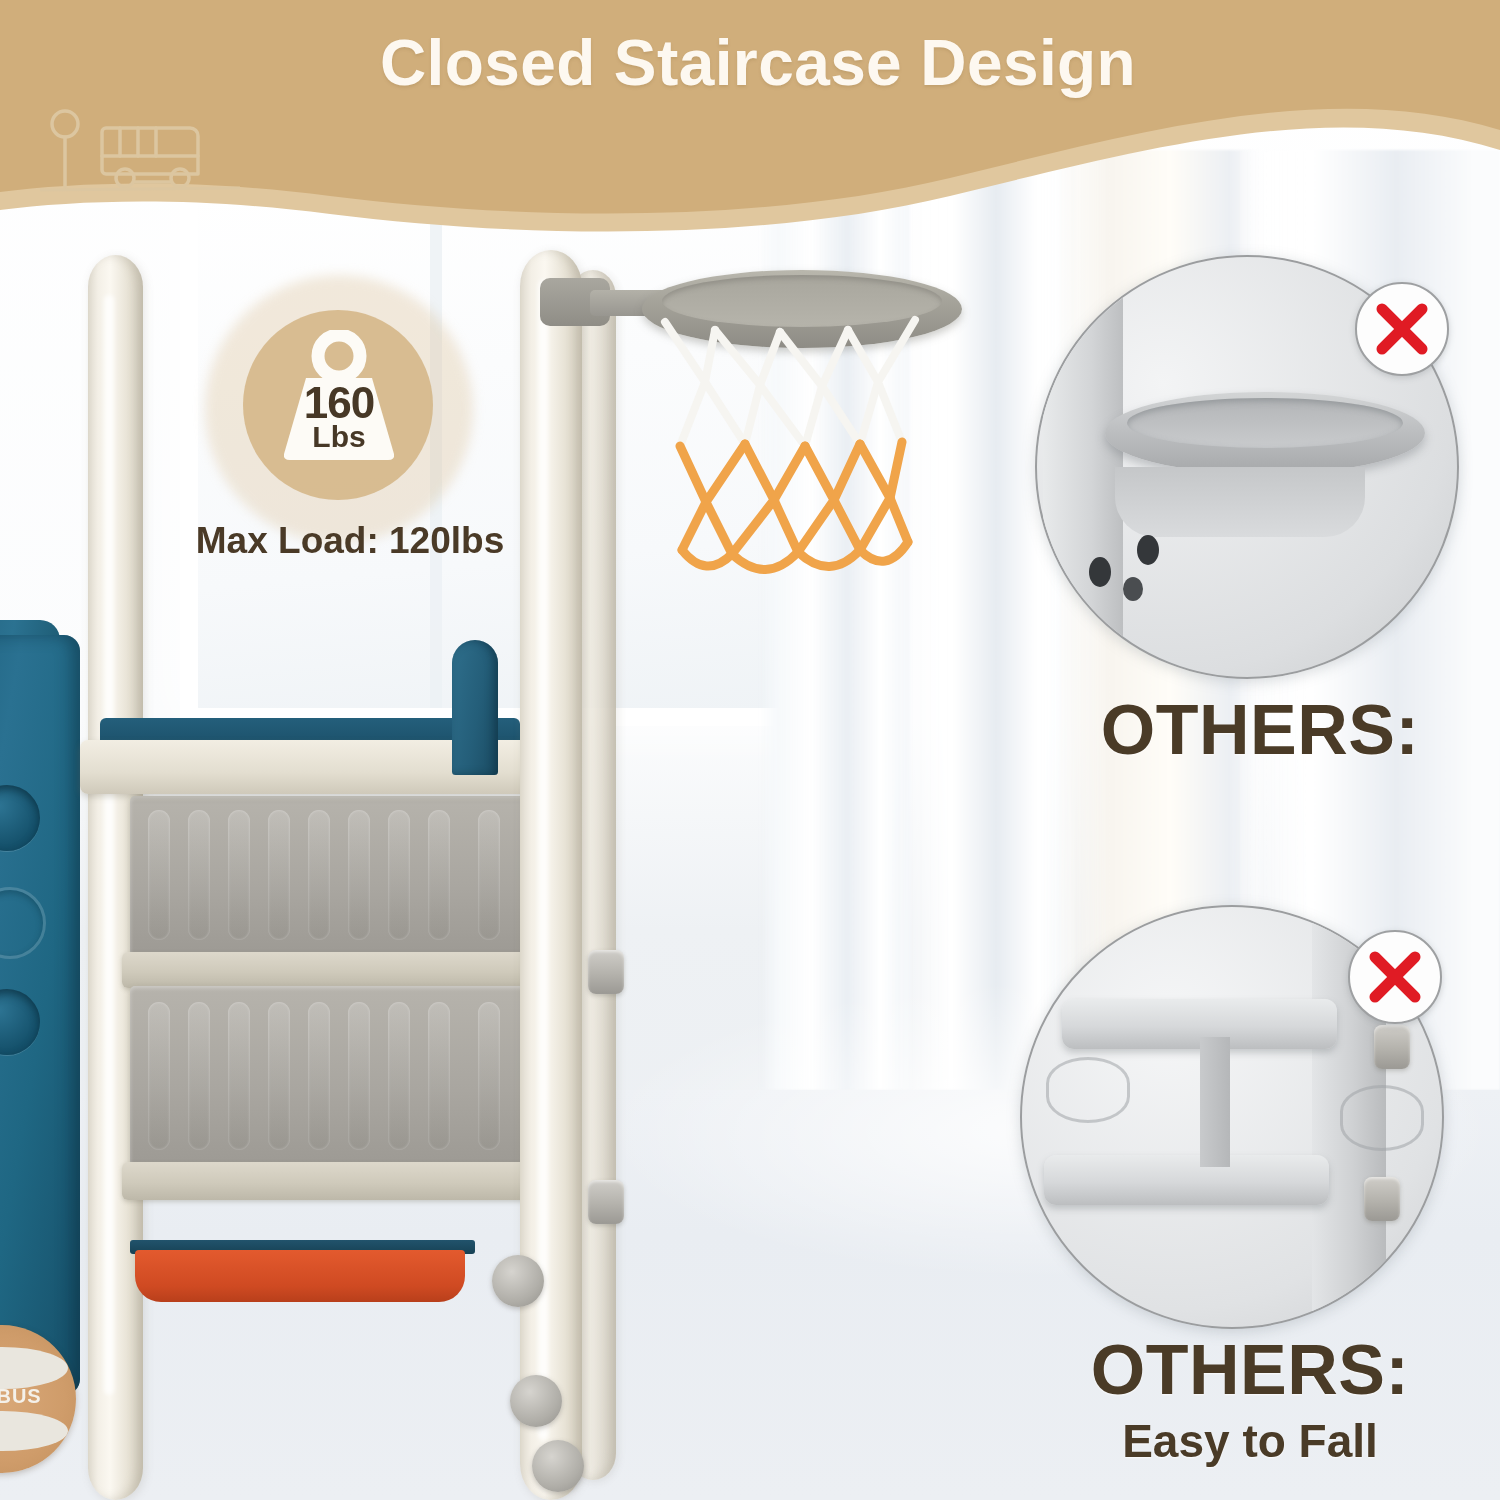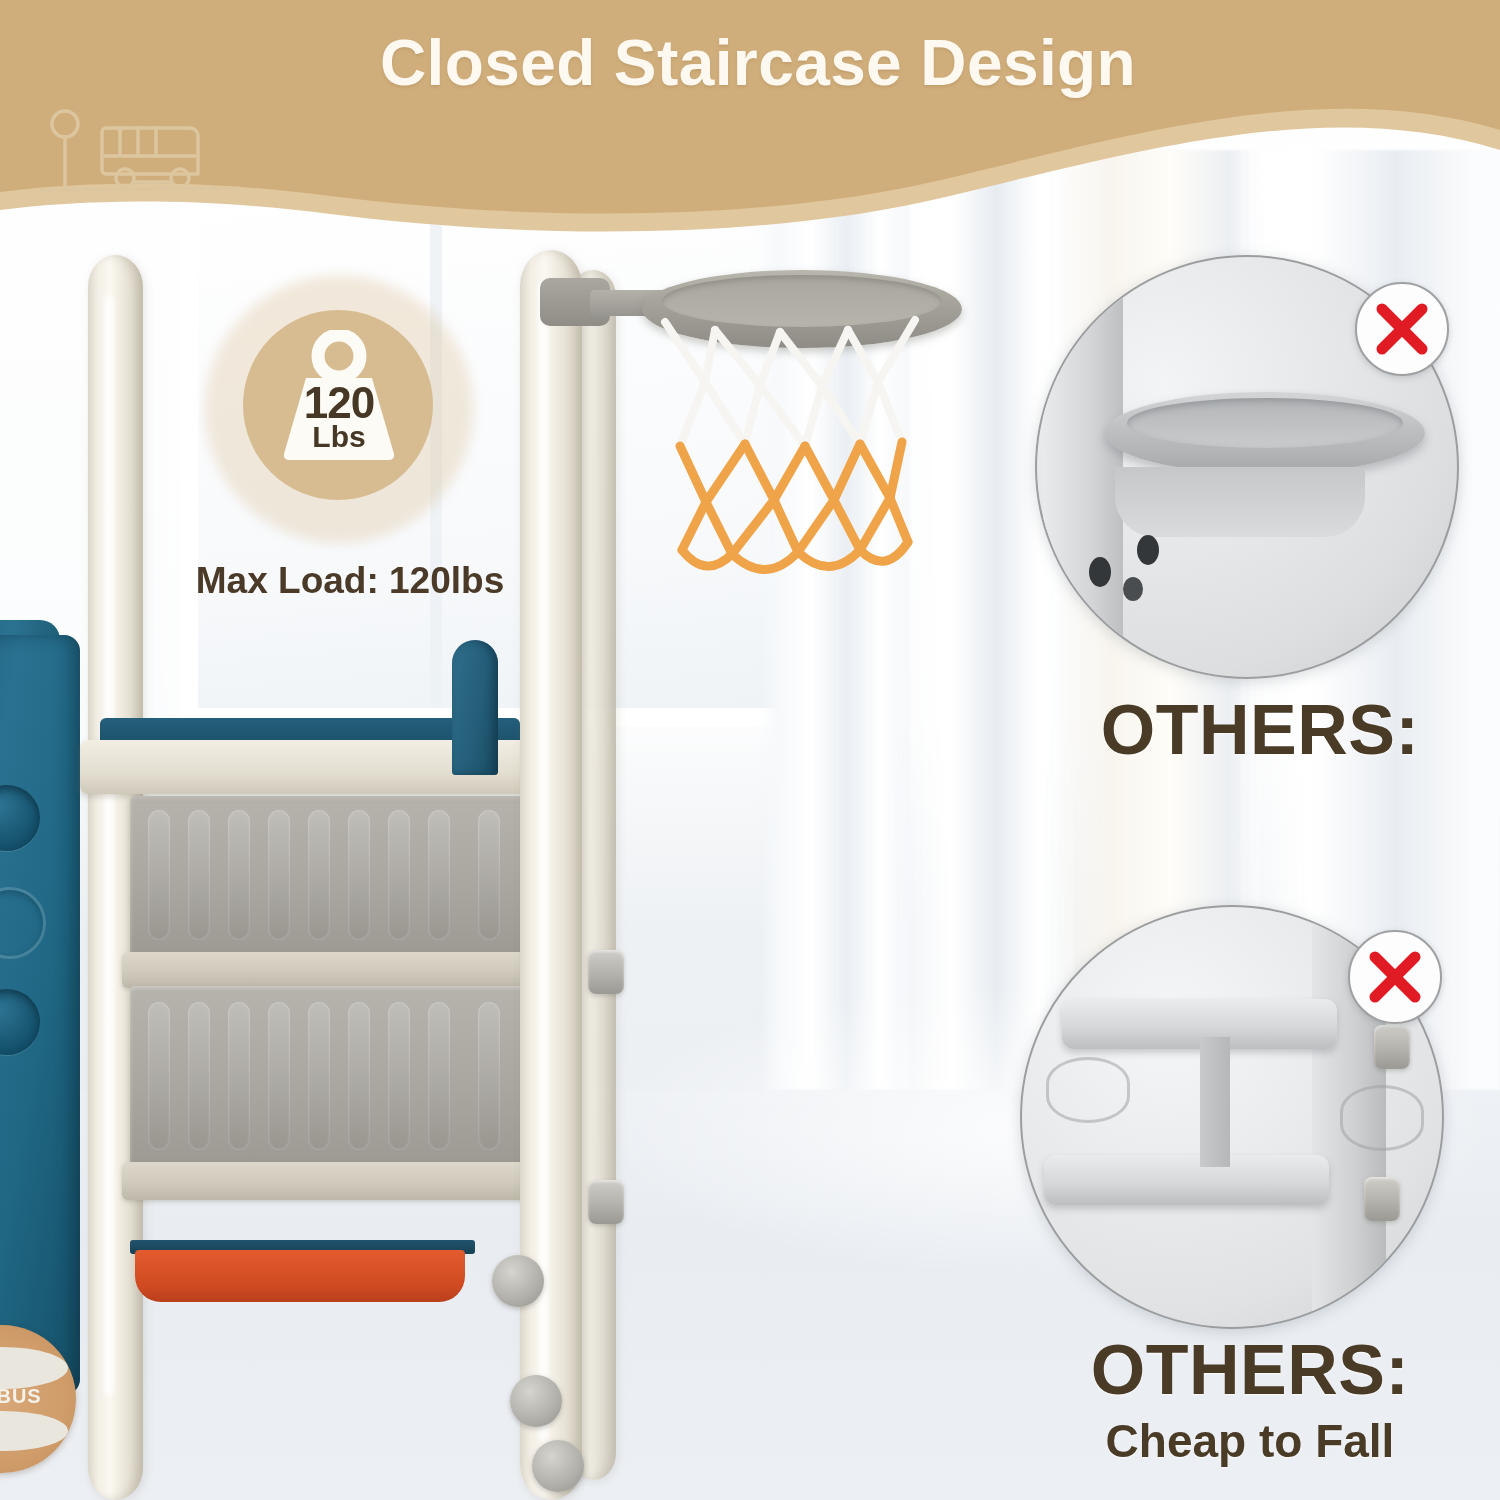--- a/index.html
+++ b/index.html
@@ -74,21 +74,21 @@
   .weight-icon{position:absolute;left:276px;top:330px;width:126px;height:136px;}
   .weight-num{
     position:absolute;left:276px;top:378px;width:126px;text-align:center;
     font-size:44px;font-weight:bold;color:#473826;letter-spacing:-1px;
   }
   .weight-unit{
     position:absolute;left:276px;top:420px;width:126px;text-align:center;
     font-size:30px;font-weight:bold;color:#473826;
   }
   .load-caption{
-    position:absolute;left:185px;top:560px;width:330px;text-align:center;
+    position:absolute;left:185px;top:520px;width:330px;text-align:center;
     font-size:37px;font-weight:bold;color:#4a3a27;
   }
 
   
   .product{position:absolute;left:-20px;top:240px;width:700px;height:1280px;}
   .rail{
     position:absolute;border-radius:60px/70px;
     background:linear-gradient(90deg,#ded9cd 0%,#f3efe6 18%,#fbf8f1 40%,#e8e3d6 72%,#d2ccbd 100%);
     box-shadow:inset -6px 0 10px rgba(150,142,125,.28), 2px 2px 10px rgba(120,115,100,.16);
   }
@@ -405,30 +405,30 @@
     <svg width="58" height="58" viewBox="0 0 58 58">
       <g stroke="#e01b24" stroke-width="11" stroke-linecap="round">
         <line x1="9" y1="9" x2="49" y2="49"></line>
         <line x1="49" y1="9" x2="9" y2="49"></line>
       </g>
     </svg>
   </div>
 
   <div class="cap" style="left:1010px;top:1330px;width:480px;">
     <div class="cap-head">OTHERS:</div>
-    <div class="cap-sub bold">Cheap to Fall</div>
+    <div class="cap-sub bold">Easy to Fall</div>
   </div>
 
   <div class="load-badge-soft"></div>
   <div class="load-badge"></div>
   <svg class="weight-icon" viewBox="0 0 126 136">
     <circle cx="63" cy="26" r="21" fill="none" stroke="#fdfbf6" stroke-width="13"></circle>
     <path d="M30,48 H96 L118,124 Q119,130 112,130 H14 Q7,130 8,124 Z" fill="#fdfbf6"></path>
   </svg>
-  <div class="weight-num">120</div>
+  <div class="weight-num">160</div>
   <div class="weight-unit">Lbs</div>
   <div class="load-caption">Max Load: 120lbs</div>
 
   <div class="banner">
     <svg width="1500" height="260" viewBox="0 0 1500 260">
       <path d="M0,0 H1500 V150 C1330,96 1140,150 950,196 C760,242 520,238 330,214 C190,196 80,200 0,210 Z" fill="#e0c79e"></path>
       <path d="M0,0 H1500 V130 C1330,78 1140,132 950,178 C760,224 520,220 330,196 C190,178 80,182 0,192 Z" fill="#d0ae7b"></path>
     </svg>
     <div class="banner-title">Closed Staircase Design</div>
     <svg class="banner-icons" width="200" height="90" viewBox="0 0 200 90">

